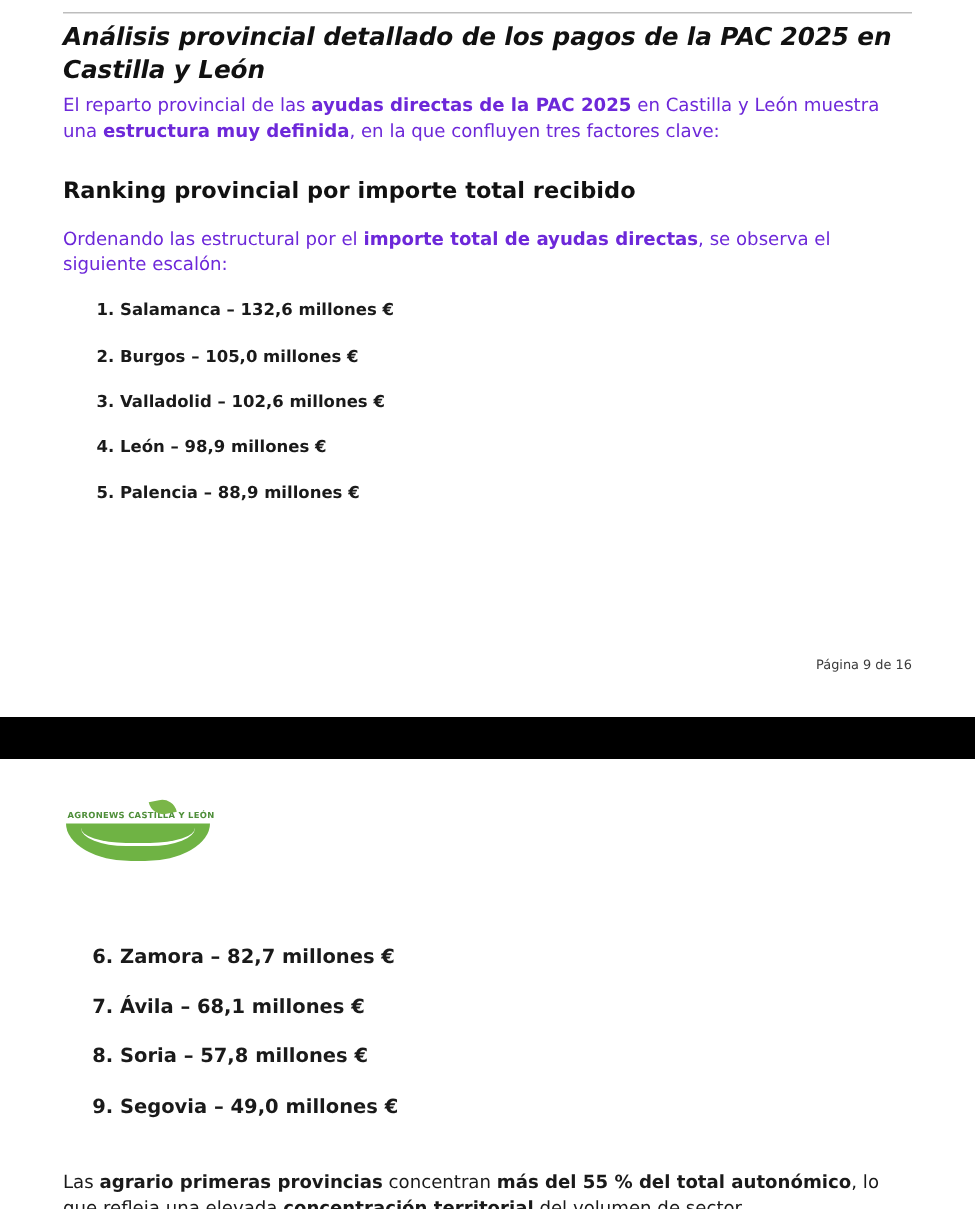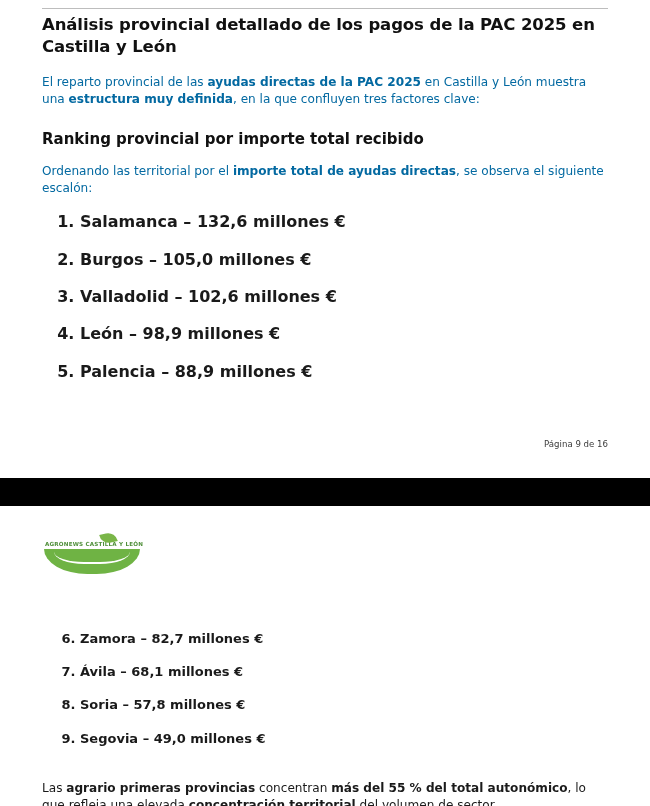--- a/index.html
+++ b/index.html
@@ -35,40 +35,41 @@
     height: 0;
   }
   h1.doc-title {
     font-size: 16.5px;
     line-height: 1.32;
     font-weight: bold;
     margin: 0;
     padding-top: 14px;
     letter-spacing: -0.1px;
     color: #111;
+    font-style: italic;
   }
   p.para {
     font-size: 12.1px;
     line-height: 1.42;
-    margin: 16px 0 0 0;
-    color: #0369a1;
+    margin: 4px 0 0 0;
+    color: #6d28d9;
   }
   p.para.tight {
     margin-top: 15px;
   }
   h2.section-title {
     font-size: 15px;
     font-weight: bold;
     margin: 22px 0 0 0;
     color: #111;
   }
   ol.ranking {
     margin: 14px 0 0 0;
     padding-left: 38px;
-    font-size: 16px;
+    font-size: 11px;
     line-height: 1.4;
   }
   ol.ranking li {
     margin: 0 0 15px 0;
     font-weight: bold;
     color: #1a1a1a;
   }
   ol.ranking li:last-child {
     margin-bottom: 12px;
   }
@@ -169,21 +170,21 @@
 <div class="page page-1">
   <div class="top-rule"></div>
 
   <h1 class="doc-title">Análisis provincial detallado de los pagos de la PAC 2025 en Castilla y León</h1>
 
   <p class="para"><span>El reparto provincial de las </span><b>ayudas directas de la PAC 2025</b><span> en Castilla y León muestra una </span><b>estructura muy definida</b><span>, en la que confluyen tres factores clave:</span></p>
 
 
   <h2 class="section-title">Ranking provincial por importe total recibido</h2>
 
-  <p class="para tight"><span>Ordenando las territorial por el </span><b>importe total de ayudas directas</b><span>, se observa el siguiente escalón:</span></p>
+  <p class="para tight"><span>Ordenando las estructural por el </span><b>importe total de ayudas directas</b><span>, se observa el siguiente escalón:</span></p>
 
   <ol class="ranking">
     <li><span class="li-text">Salamanca – 132,6 millones €</span></li>
     <li><span class="li-text">Burgos – 105,0 millones €</span></li>
     <li><span class="li-text">Valladolid – 102,6 millones €</span></li>
     <li><span class="li-text">León – 98,9 millones €</span></li>
     <li><span class="li-text">Palencia – 88,9 millones €</span></li>
   </ol>
 
   <div class="page-footer">Página 9 de 16</div>

